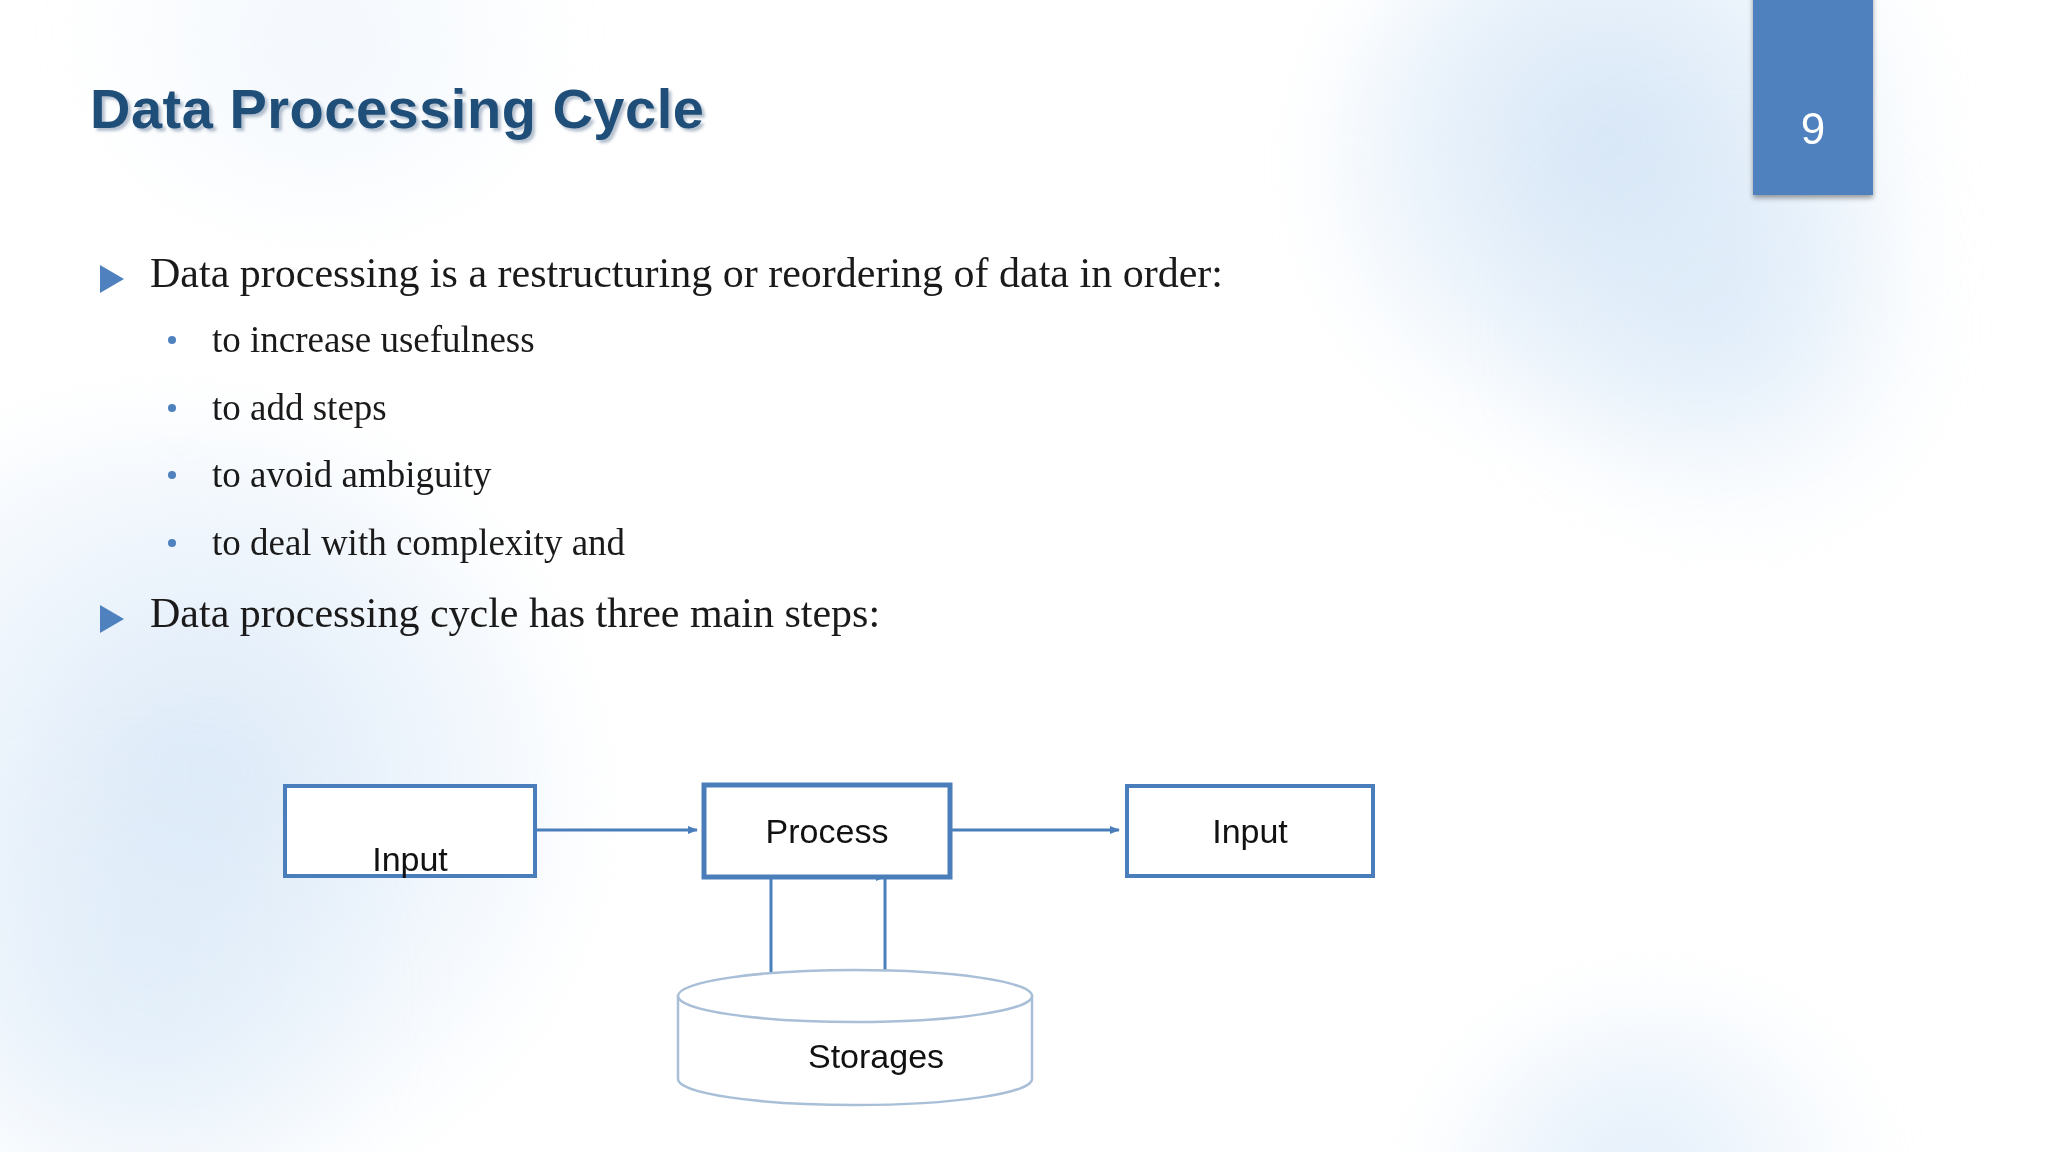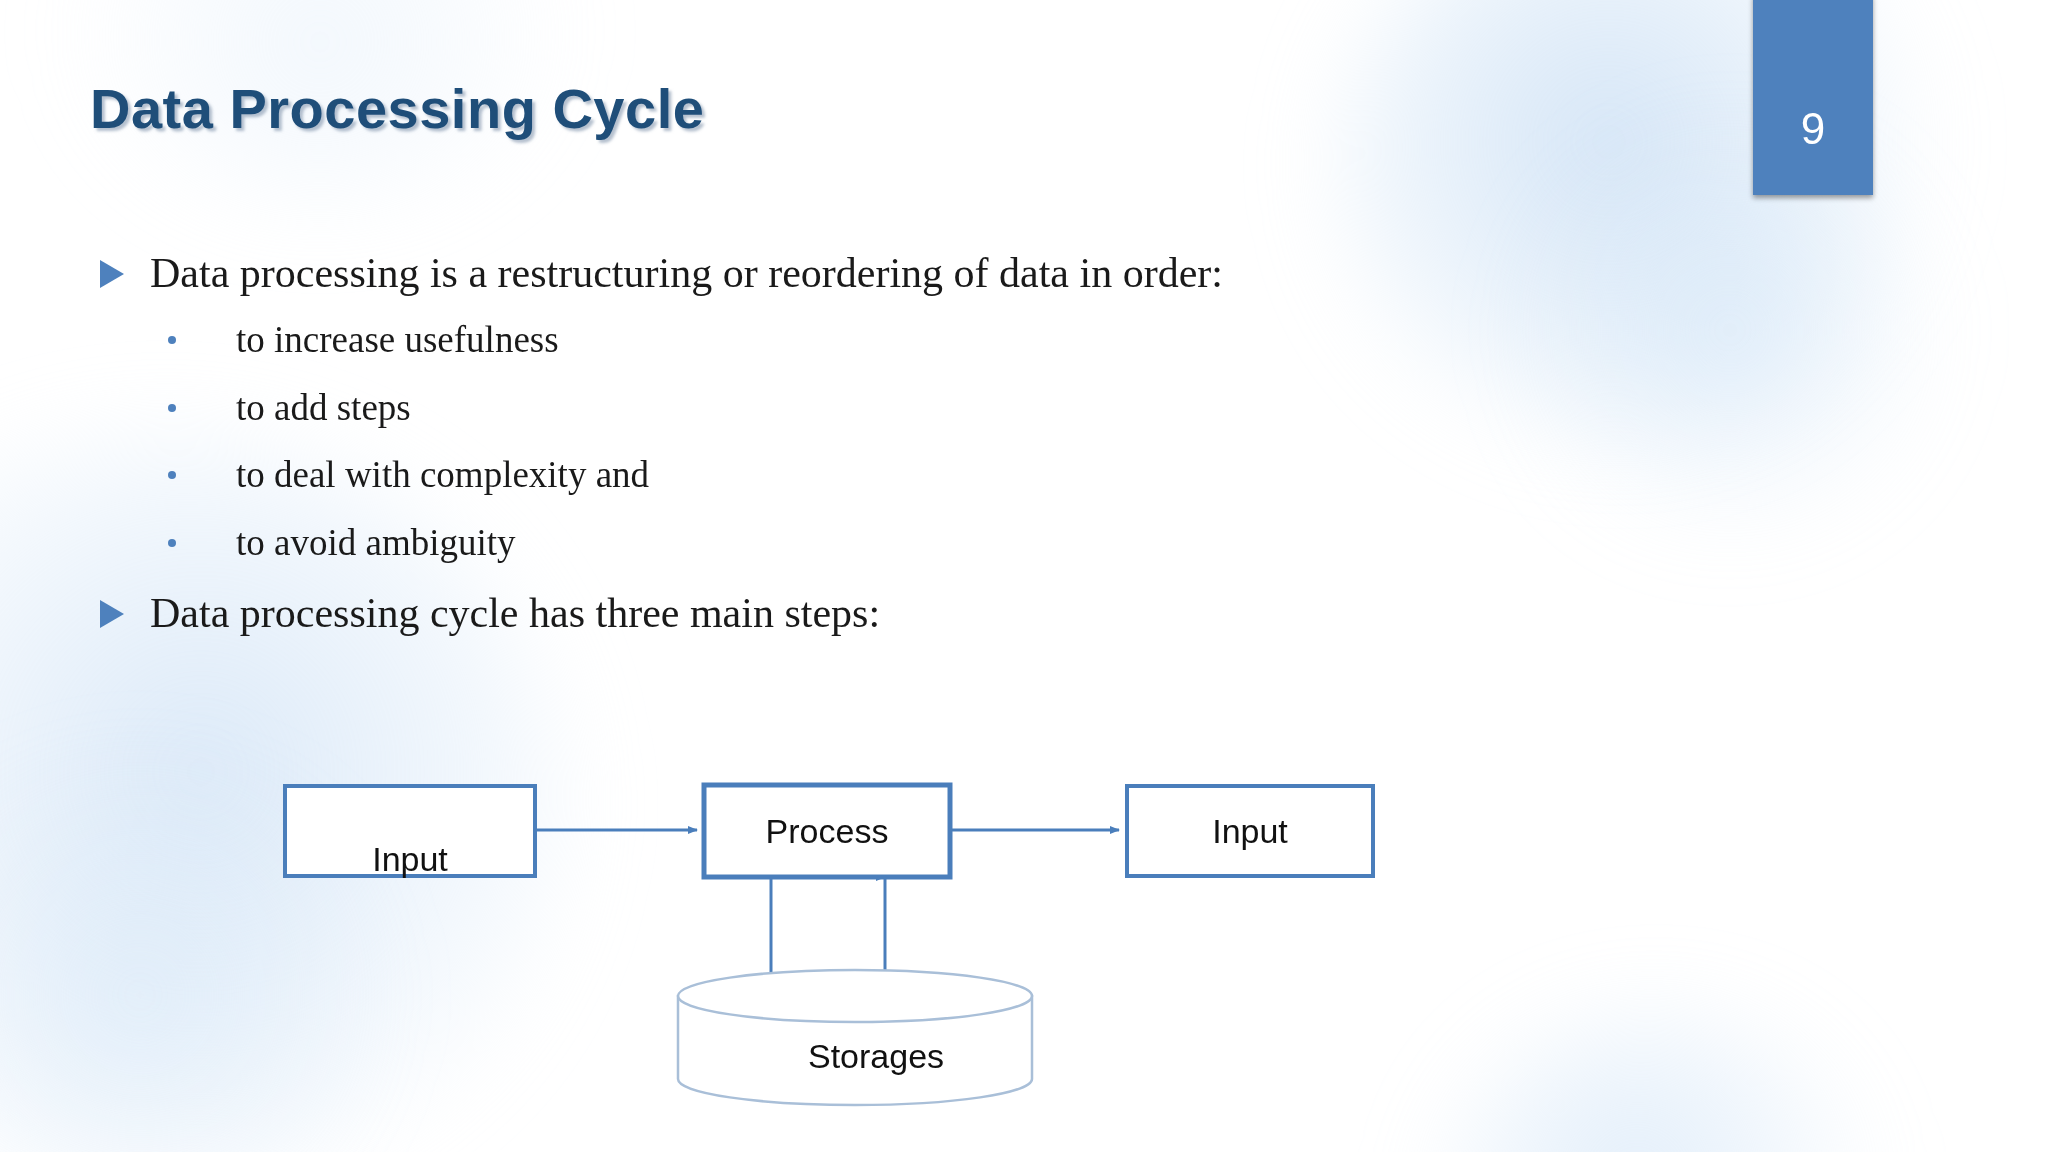--- a/index.html
+++ b/index.html
@@ -103,21 +103,21 @@
   
   .body {
     position: absolute;
     left: 100px;
     top: 248px;
     width: 1500px;
   }
 
   .l1 {
     display: flex;
-    align-items: flex-start;
+    align-items: center;
     margin-bottom: 20px;
   }
   .l1-marker {
     width: 50px;
     flex: 0 0 50px;
     display: flex;
     align-items: center;
     justify-content: flex-start;
     padding-top: 12px;
   }
@@ -132,21 +132,20 @@
     font-size: 42px;
     line-height: 1.2;
     color: #1a1a1a;
   }
 
   .l2 {
     display: flex;
     align-items: flex-start;
     margin: 0 0 23px 0;
     padding-left: 68px;
-    gap: 24px;
   }
   .l2-marker {
     width: 44px;
     flex: 0 0 44px;
     display: flex;
     align-items: center;
     justify-content: flex-start;
     padding-top: 18px;
   }
   .dot {
@@ -221,28 +220,28 @@
         <div class="l2-marker">
             <div class="dot"></div>
           </div>
         <div class="l2-text">to add steps</div>
       </div>
 
       <div class="l2">
         <div class="l2-marker">
             <div class="dot"></div>
           </div>
+        <div class="l2-text">to avoid ambiguity</div>
+      </div>
+
+      <div class="l2">
+        <div class="l2-marker">
+            <div class="dot"></div>
+          </div>
         <div class="l2-text">to deal with complexity and</div>
-      </div>
-
-      <div class="l2">
-        <div class="l2-marker">
-            <div class="dot"></div>
-          </div>
-        <div class="l2-text">to avoid ambiguity</div>
       </div>
 
 
     </div>
 
     <div class="l1">
       <div class="l1-marker">
         <div class="tri"></div>
       </div>
       <div class="l1-text">Data processing cycle has three main steps:</div>

